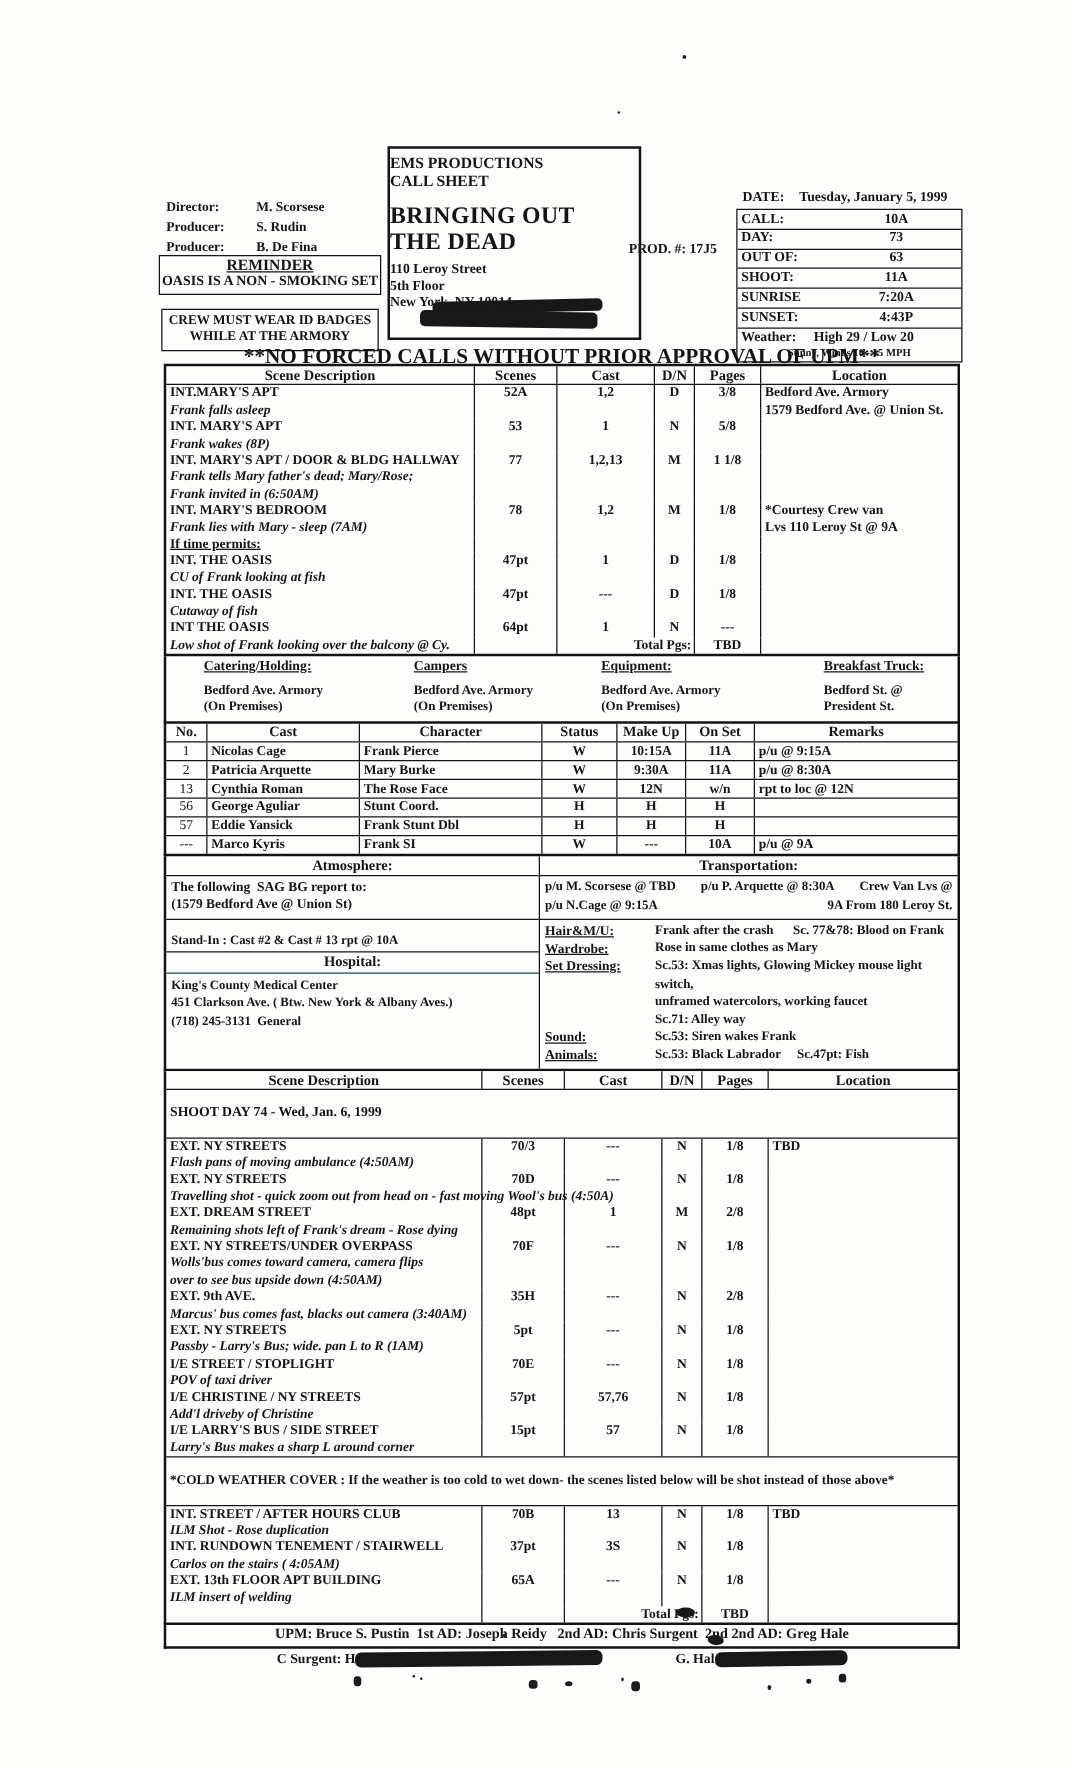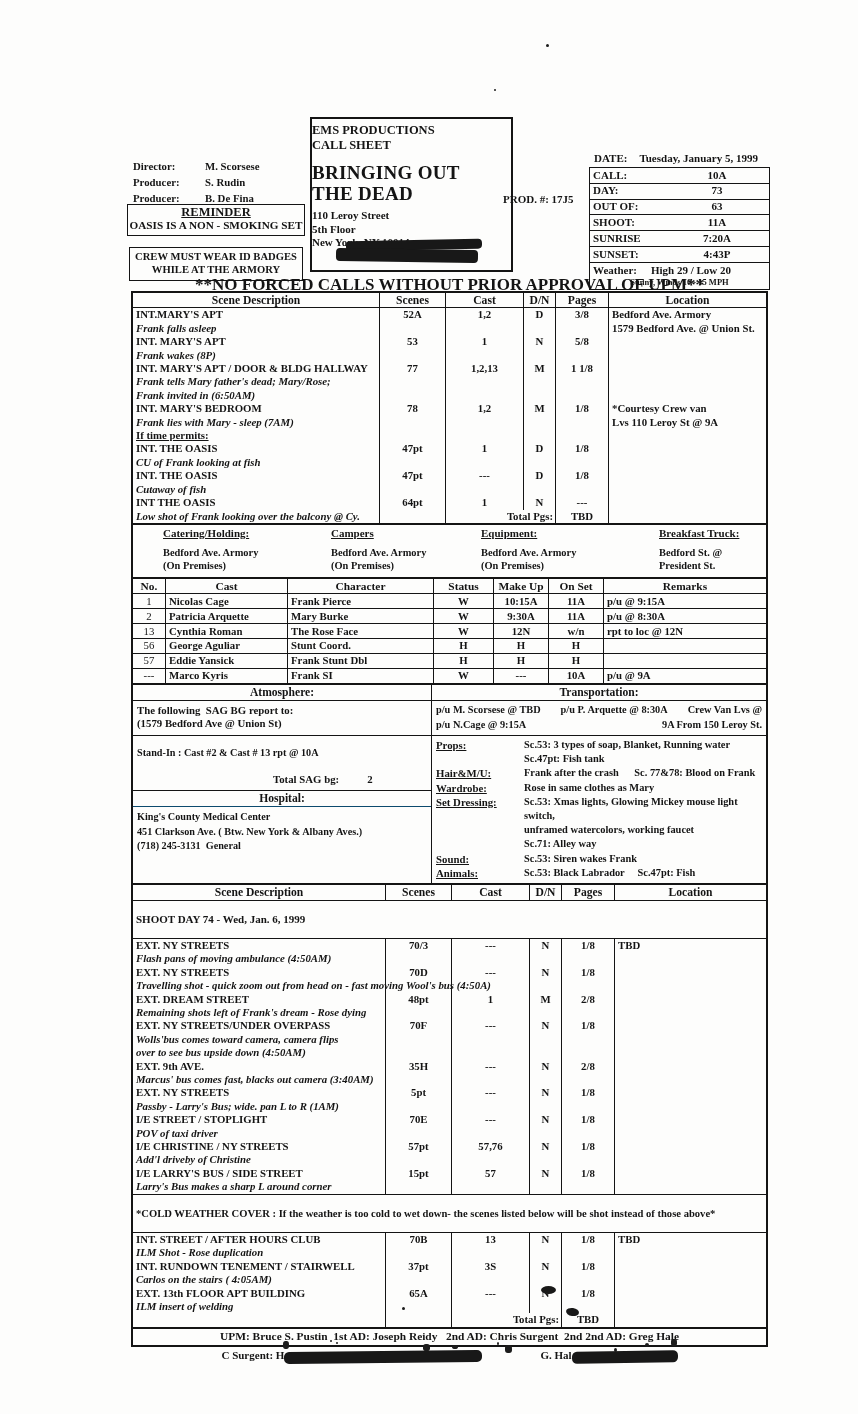--- a/index.html
+++ b/index.html
@@ -372,46 +372,41 @@
     </div>
 
     <div class="atm-block">
       <div class="atm-left">
         <div class="sec-hdr">Atmosphere:</div>
         <div class="atm-sag">
           <div class="pre">The following  SAG BG report to:</div>
           <div>(1579 Bedford Ave @ Union St)</div>
         </div>
         <div class="atm-mid">Stand-In : Cast #2 &amp; Cast # 13 rpt @ 10A</div>
-        <div class="atm-total"><span>Total SAG bg:</span><span class="tv">2</span></div>
         <div class="hosp-hdr">Hospital:</div>
         <div class="hosp-lines">
           <div>King's County Medical Center</div>
           <div>451 Clarkson Ave. ( Btw. New York &amp; Albany Aves.)</div>
           <div class="pre">(718) 245-3131  General</div>
         </div>
       </div>
       <div>
         <div class="sec-hdr">Transportation:</div>
         <div class="pu-block">
           <div class="pu-r">
               <span>p/u M. Scorsese @ TBD</span>
               <span>p/u P. Arquette @ 8:30A</span>
               <span>Crew Van Lvs @</span>
             </div>
           <div class="pu-r">
               <span>p/u N.Cage @ 9:15A</span>
-              <span>9A From 150 Leroy St.</span>
+              <span>9A From 180 Leroy St.</span>
             </div>
         </div>
         <div class="depts">
-          <div class="dept-row">
-              <span class="dl ul">Props:</span>
-              <span class="dt pre">Sc.53: 3 types of soap, Blanket, Running water Sc.47pt: Fish tank</span>
-            </div>
           <div class="dept-row">
               <span class="dl ul">Hair&amp;M/U:</span>
               <span class="dt pre">Frank after the crash      Sc. 77&amp;78: Blood on Frank</span>
             </div>
           <div class="dept-row">
               <span class="dl ul">Wardrobe:</span>
               <span class="dt pre">Rose in same clothes as Mary</span>
             </div>
           <div class="dept-row">
               <span class="dl ul">Set Dressing:</span>

